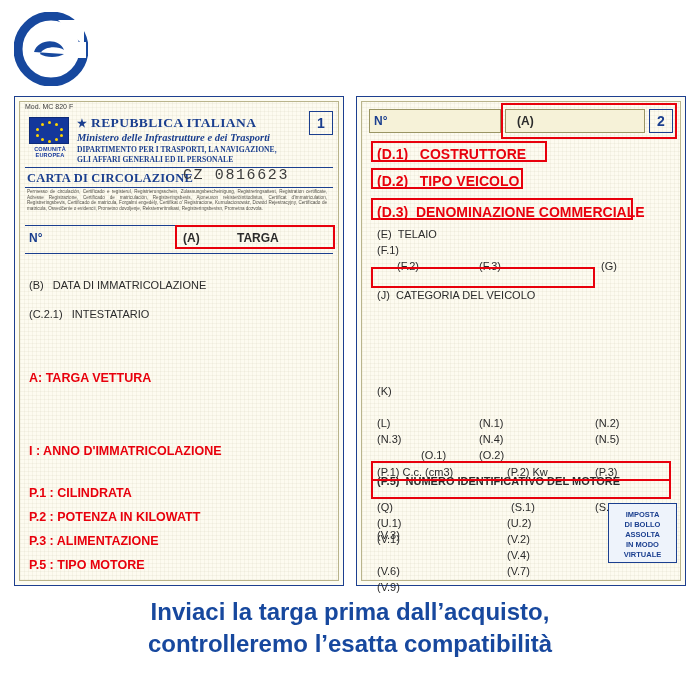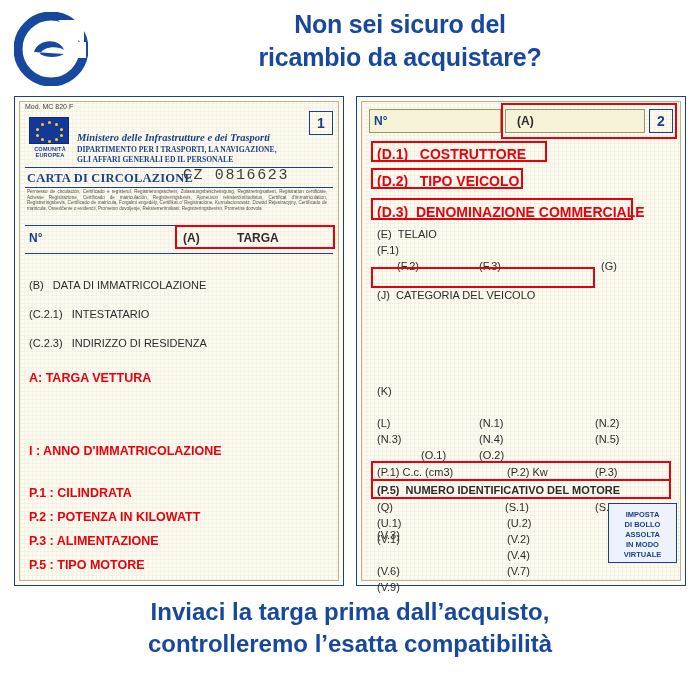--- a/index.html
+++ b/index.html
@@ -143,24 +143,20 @@
 <body>
 
 <div class="header">
   <div class="logo">
     <svg width="74" height="74" viewBox="0 0 74 74">
       <circle cx="37" cy="37" r="33" fill="none" stroke="#17489e" stroke-width="9"></circle>
       <path d="M44 8 L70 8 L70 34 Z" fill="#ffffff"></path>
       <rect x="40" y="30" width="32" height="16" fill="#ffffff"></rect>
       <path d="M20 40 C24 26, 46 26, 50 38 C44 34, 30 34, 26 42 C32 46, 44 46, 50 42" fill="#17489e"></path>
     </svg>
-  </div>
-  <div class="headline">
-    <div>Non sei sicuro del</div>
-    <div>ricambio da acquistare?</div>
   </div>
 </div>
 
 <div class="card left">
   <div class="paper"></div>
 
   <div class="modtxt">Mod. MC 820 F</div>
 
   <div class="eu-emblem">
     <div class="eu-flag">
@@ -174,20 +170,24 @@
       <span class="eu-star" style="left:6px;top:16px"></span>
       <span class="eu-star" style="left:6px;top:10px"></span>
       <span class="eu-star" style="left:11px;top:5px"></span>
     </div>
     <div class="eu-label">
       <span>COMUNITÀ</span><br>
       <span>EUROPEA</span>
     </div>
   </div>
 
+  <div class="rep-title">
+    <span class="rep-star">★</span>
+    <span>REPUBBLICA ITALIANA</span>
+  </div>
   <div class="min-title">Ministero delle Infrastrutture e dei Trasporti</div>
   <div class="min-sub">
     <span>DIPARTIMENTO PER I TRASPORTI, LA NAVIGAZIONE,</span><br>
     <span>GLI AFFARI GENERALI ED IL PERSONALE</span>
   </div>
   <div class="box-num">1</div>
 
   <div class="hr-blue" style="top:70px"></div>
   <div class="carta">CARTA DI CIRCOLAZIONE</div>
   <div class="carta-num">CZ 0816623</div>
@@ -203,24 +203,20 @@
 
   <div class="hr-blue" style="top:156px"></div>
 
   <div class="frow" style="left:14px;top:182px;">
     <span>(B)</span>
     &nbsp;&nbsp;<span>DATA DI IMMATRICOLAZIONE</span>
   </div>
   <div class="frow" style="left:14px;top:211px;">
     <span>(C.2.1)</span>
     &nbsp;&nbsp;<span>INTESTATARIO</span>
-  </div>
-  <div class="frow" style="left:14px;top:240px;">
-    <span>(C.2.3)</span>
-    &nbsp;&nbsp;<span>INDIRIZZO DI RESIDENZA</span>
   </div>
 
   <div class="legend" style="top:274px">A: TARGA VETTURA</div>
   <div class="legend" style="top:347px">I : ANNO D'IMMATRICOLAZIONE</div>
   <div class="legend" style="top:389px">P.1 : CILINDRATA</div>
   <div class="legend" style="top:413px">P.2 : POTENZA IN KILOWATT</div>
   <div class="legend" style="top:437px">P.3 : ALIMENTAZIONE</div>
   <div class="legend" style="top:461px">P.5 : TIPO MOTORE</div>
 </div>
 
@@ -279,28 +275,28 @@
   <div class="rlabel" style="left:238px;top:336px;">(N.5)</div>
 
   <div class="rlabel" style="left:20px;top:352px;margin-left:44px;">(O.1)</div>
   <div class="rlabel" style="left:122px;top:352px;">(O.2)</div>
 
   <div class="rlabel" style="left:20px;top:369px;">(P.1)  C.c. (cm3)</div>
   <div class="rlabel" style="left:150px;top:369px;">(P.2) Kw</div>
   <div class="rlabel" style="left:238px;top:369px;">(P.3)</div>
   <div class="redbox" style="left:14px;top:364px;width:300px;height:20px;"></div>
 
-  <div class="rlabel" style="left:20px;top:387px;font-weight:bold;">
+  <div class="rlabel" style="left:20px;top:378px;font-weight:bold;">
     <span>(P.5)</span>
     &nbsp;<span>NUMERO IDENTIFICATIVO DEL MOTORE</span>
   </div>
   <div class="redbox" style="left:14px;top:382px;width:300px;height:20px;"></div>
 
   <div class="rlabel" style="left:20px;top:404px;">(Q)</div>
-  <div class="rlabel" style="left:148px;top:404px;">(S.1)</div>
+  <div class="rlabel" style="left:154px;top:404px;">(S.1)</div>
   <div class="rlabel" style="left:238px;top:404px;">(S.2)</div>
 
   <div class="rlabel" style="left:20px;top:420px;">(U.1)</div>
   <div class="rlabel" style="left:150px;top:420px;">(U.2)</div>
 
   <div class="rlabel" style="left:20px;top:436px;">(V.1)</div>
   <div class="rlabel" style="left:150px;top:436px;">(V.2)</div>
   <div class="rlabel" style="left:20px;top:432px;">(V.3)</div>
   <div class="rlabel" style="left:150px;top:452px;">(V.4)</div>
   <div class="rlabel" style="left:20px;top:452px;opacity:0;">(V.5)</div>

